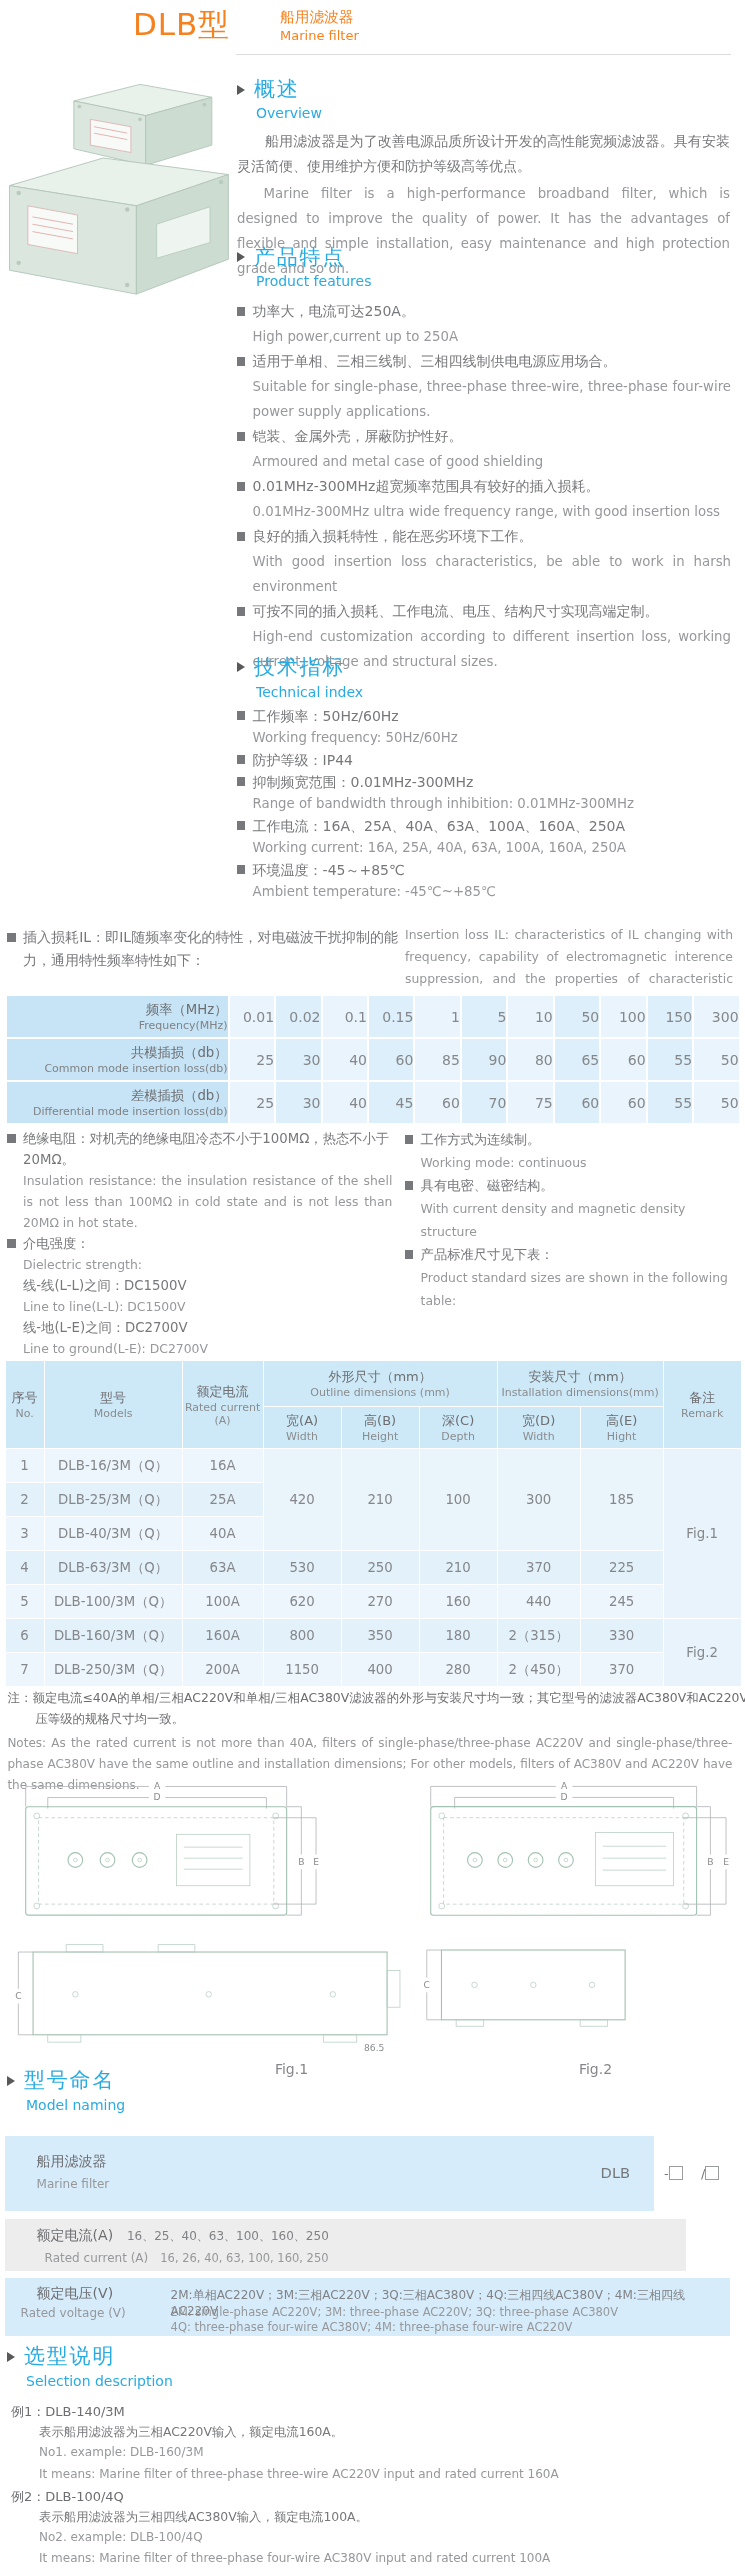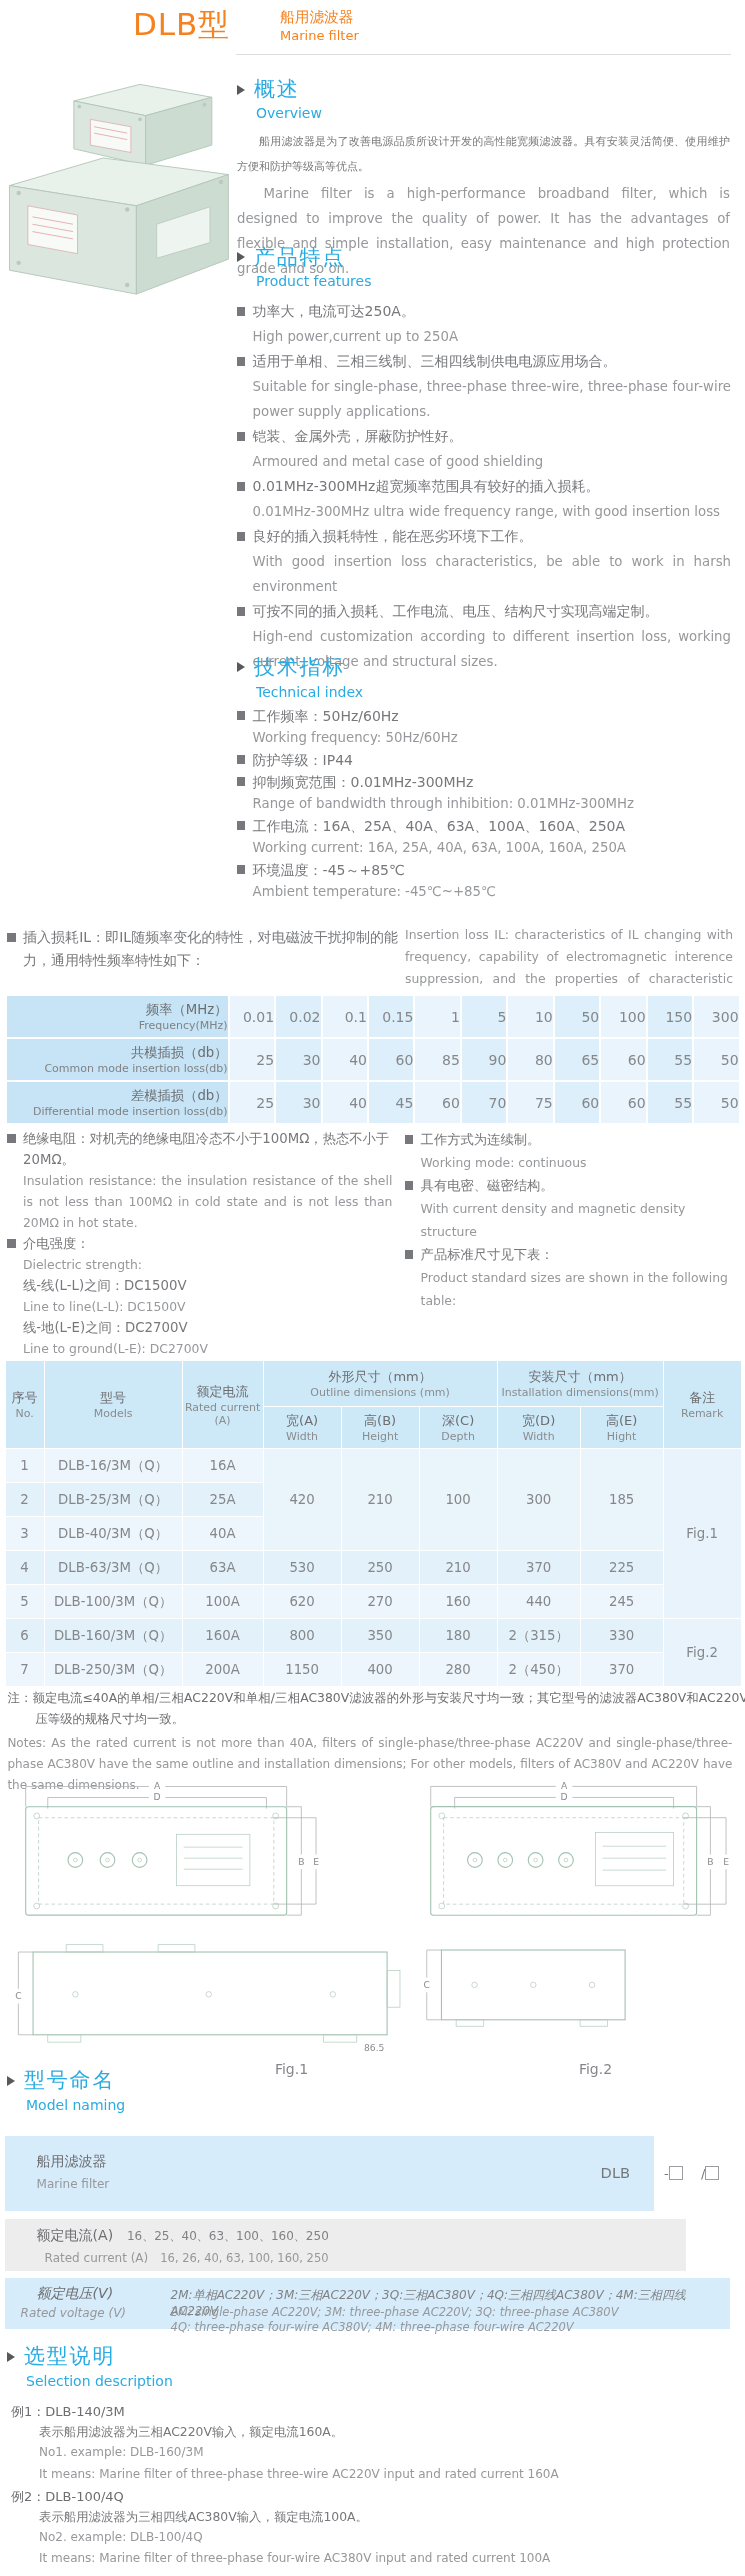--- a/index.html
+++ b/index.html
@@ -9,21 +9,21 @@
   
   .model-title{font-size:31px;color:#f5821f;letter-spacing:0.9px;}
   .model-sub-cn{font-size:14.7px;color:#f5821f;}
   .model-sub-en{font-size:13px;color:#f5821f;}
   .head-rule{height:0.9px;background:#dcdcdc;}
   
   .sec-arrow{width:0;height:0;border-left:8.3px solid #58595b;border-top:5px solid transparent;border-bottom:5px solid transparent;}
   .sec-cn{font-size:21px;color:#29abe2;letter-spacing:1.8px;}
   .sec-en{font-size:14px;color:#29abe2;}
   
-  .para-cn{font-size:11px;line-height:25px;color:#77787b;text-indent:2em;text-align:justify;}
+  .para-cn{font-size:14px;line-height:25px;color:#77787b;text-indent:2em;text-align:justify;}
   .para-en{font-size:13.3px;line-height:25px;color:#96989b;text-indent:2em;text-align:justify;}
   .li{position:relative;padding-left:15.6px;}
   .li .bullet{position:absolute;left:0;top:8.3px;}
   .bullet{display:inline-block;width:8.3px;height:8.3px;background:#77787b;}
   .cn-line{font-size:14px;line-height:25px;color:#77787b;text-align:justify;}
   .en-line{font-size:13.3px;line-height:25px;color:#96989b;text-align:justify;}
   .tech .cn-line,.tech .en-line{line-height:22px;}
   
   .ins-cn{font-size:14px;line-height:23px;color:#77787b;text-align:justify;}
   .ins-en{font-size:12.4px;line-height:22px;color:#96989b;text-align:justify;}
@@ -548,21 +548,21 @@
     <div class="abs" style="left:32px;top:7.4px;">
       <span class="nm-label-cn">额定电流(A)</span>
       <span class="nm-vals-cn" style="margin-left:9.2px;">16、25、40、63、100、160、250</span>
     </div>
     <div class="abs" style="left:40px;top:28.5px;">
       <span class="nm-label-en">Rated current (A)</span>
       <span class="nm-vals-en" style="margin-left:7.4px;">16, 26, 40, 63, 100, 160, 250</span>
     </div>
   </div>
 
-  <div class="abs nm-row-blue" style="left:4.6px;top:2278px;width:725px;height:51px;font-style:italic;">
+  <div class="abs nm-row-blue" style="left:4.6px;top:2278px;width:725px;height:58px;">
     <div class="abs nm-label-cn" style="left:32px;top:7.4px;">额定电压(V)</div>
     <div class="abs nm-vals-cn" style="left:166px;top:9.2px;">2M:单相AC220V；3M:三相AC220V；3Q:三相AC380V；4Q:三相四线AC380V；4M:三相四线AC220V</div>
     <div class="abs nm-label-en" style="left:16px;top:28px;">Rated voltage (V)</div>
     <div class="abs nm-vals-en" style="left:166px;top:27px;">2M: single-phase AC220V; 3M: three-phase AC220V; 3Q: three-phase AC380V</div>
     <div class="abs nm-vals-en" style="left:166px;top:42px;">4Q: three-phase four-wire AC380V; 4M: three-phase four-wire AC220V</div>
   </div>
 
   <div class="abs sec-arrow" style="left:7.4px;top:2352px;"></div>
   <div class="abs sec-cn" style="left:24px;top:2342px;">选型说明</div>
   <div class="abs sec-en" style="left:26px;top:2373px;">Selection description</div>

